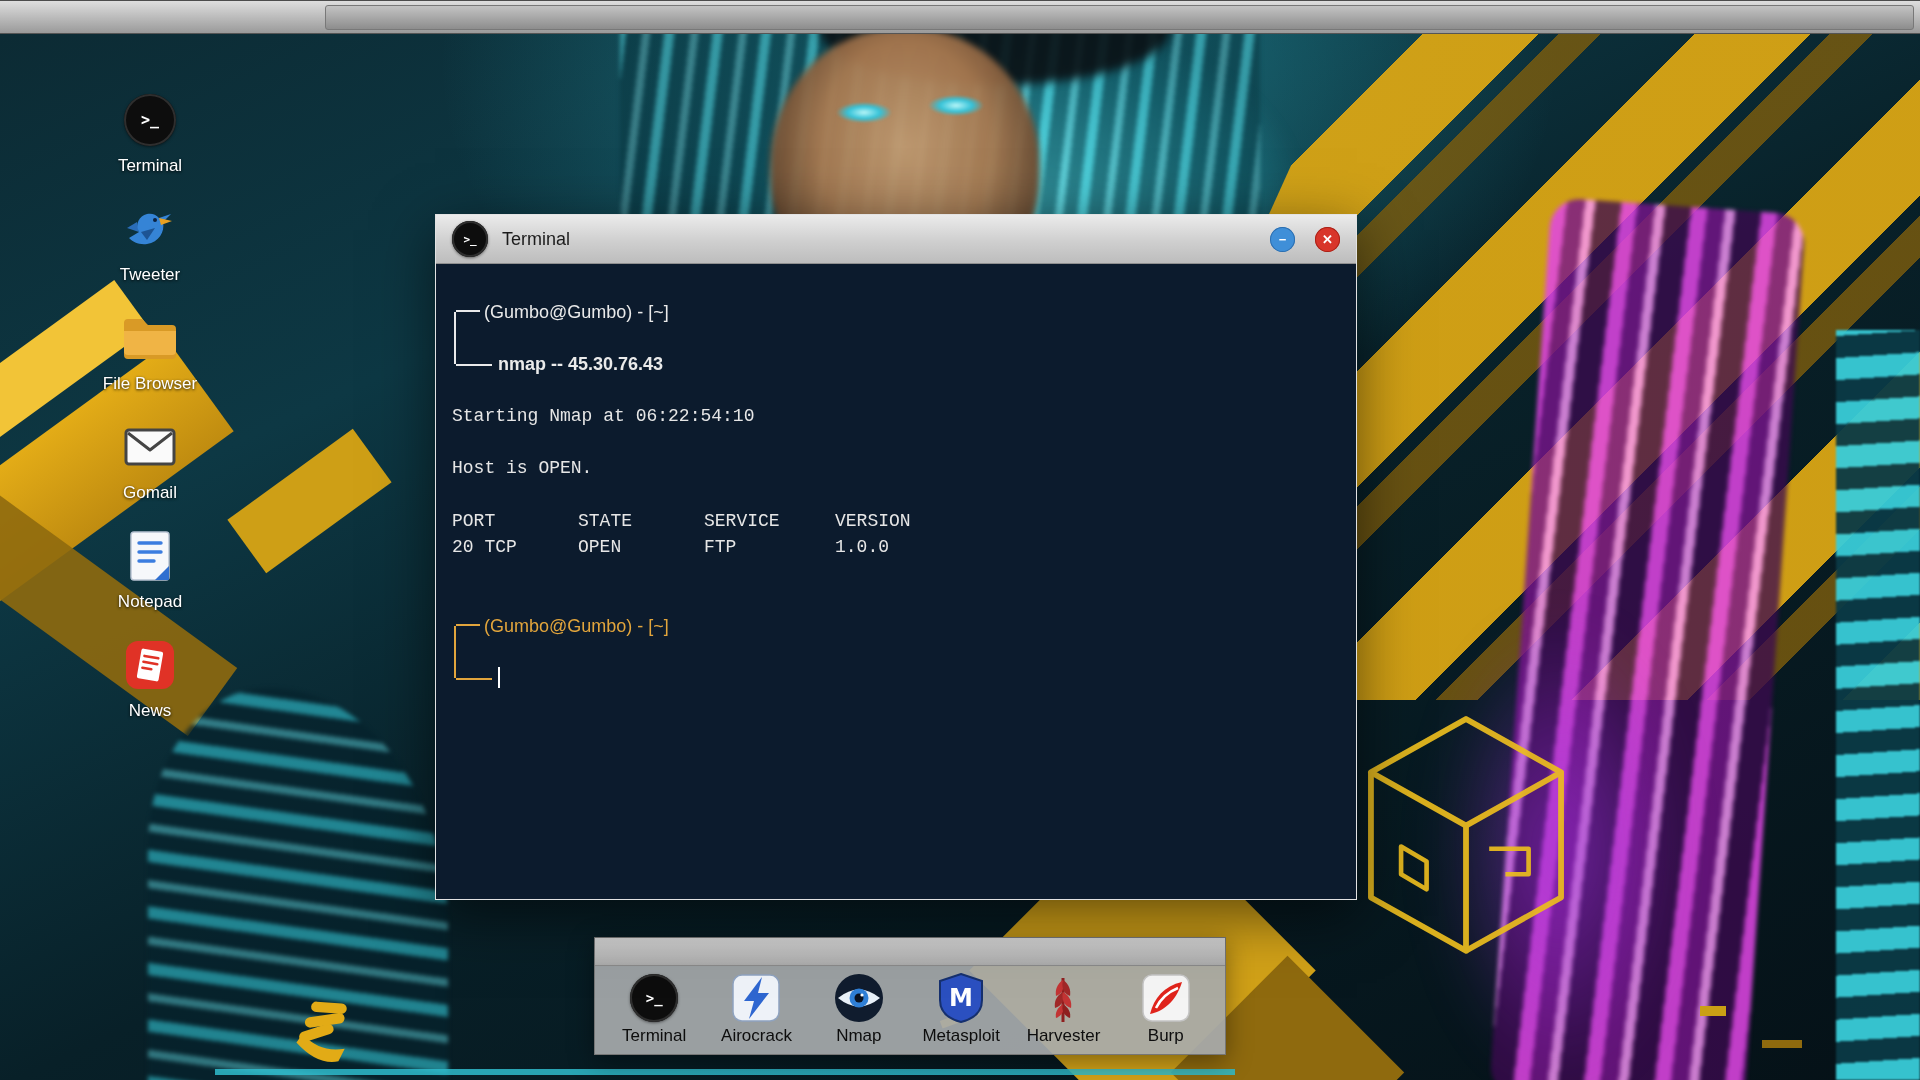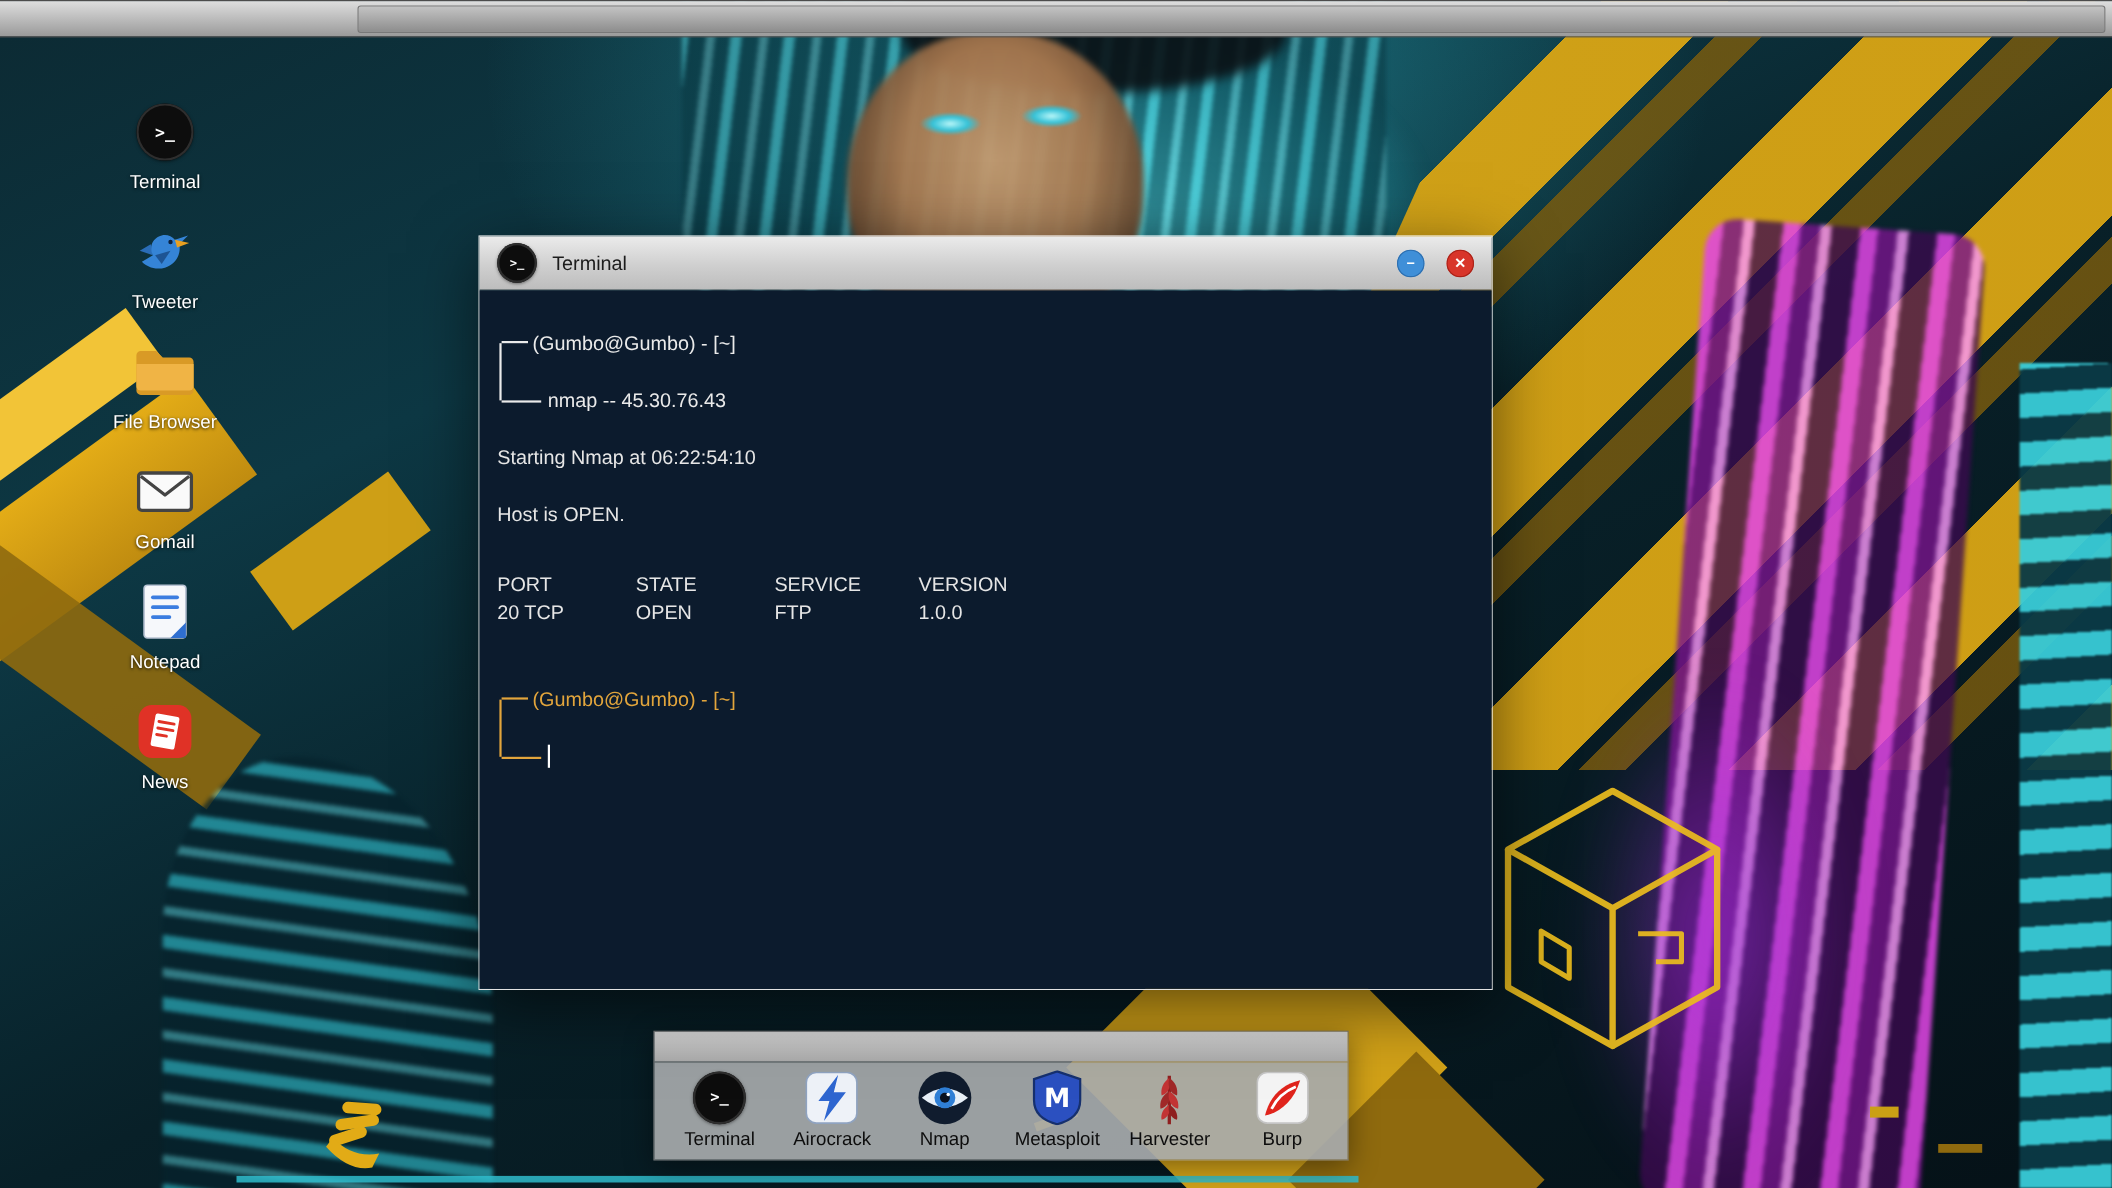--- a/index.html
+++ b/index.html
@@ -73,34 +73,34 @@
   .title-bar { height:49px; flex:0 0 49px; background:linear-gradient(#ebebeb 0%, #cfcfcf 55%, #bdbdbd 100%);
     display:flex; align-items:center; padding:0 16px; gap:14px; border-bottom:1px solid #8f8f8f; }
   .title-text { font-size:18px; color:#1c1c1c; flex:1; }
   .win-btn { width:25px; height:25px; border-radius:50%; display:flex; align-items:center; justify-content:center;
     color:#fff; font-size:13px; font-weight:bold; cursor:pointer; line-height:1; }
   .btn-min { background:#3f8fd8; box-shadow:inset 0 0 0 1px #2d6eae; margin-right:6px; }
   .btn-close { background:#d8352a; box-shadow:inset 0 0 0 1px #a82218; }
   .term-body { flex:1; background:#0c1b2d; color:#e6e6e6; font-size:18px; line-height:24px; padding:36px 16px 16px 16px; overflow:hidden; }
 
   .t-line { white-space:pre; }
-  .gap-md { margin-top:28px; }
+  .gap-md { margin-top:28px;font-family:Liberation Mono, monospace; }
   .gap-lg { margin-top:54px; }
 
   .prompt { position:relative; }
   .p-ctx { padding-left:32px; }
-  .p-cmd { padding-left:46px; margin-top:28px; }
+  .p-cmd { padding-left:46px; margin-top:28px;font-weight:bold; }
   .bracket { position:absolute; left:2px; top:12px; height:52px; width:40px; border-left:2px solid currentColor; }
   .bracket::before { content:""; position:absolute; left:0; top:-2px; width:24px; height:2px; background:currentColor; }
   .bracket::after { content:""; position:absolute; left:0; bottom:-2px; width:36px; height:2px; background:currentColor; }
   .p-white { color:#eaeaea; }
   .p-orange { color:#e2a53c; }
   .cursor { display:inline-block; width:2px; height:21px; background:#ffffff; vertical-align:-4px; }
 
-  .scan-table { margin-top:38px; }
+  .scan-table { margin-top:28px;font-family:Liberation Mono, monospace; }
   .scan-row { display:grid; grid-template-columns:126px 126px 131px auto; line-height:26px; }
 
   
   .dock { position:absolute; left:594px; top:937px; width:632px; z-index:2;
     border:1px solid #767676; box-shadow:0 6px 24px rgba(0,0,0,.4); }
   .dock-strip { height:28px; background:linear-gradient(#d8d8d8,#ababab); border-bottom:1px solid #8a8a8a; }
   .dock-body { background:rgba(167,170,172,.92); display:flex; justify-content:space-around; align-items:flex-end; padding:8px 8px 8px; }
   .dock-item { display:flex; flex-direction:column; align-items:center; gap:4px; width:100px; cursor:pointer; }
   .dock-item .icon-box { height:48px; }
   .dock-label { color:#0d0d0d; font-size:17px; white-space:nowrap; }

